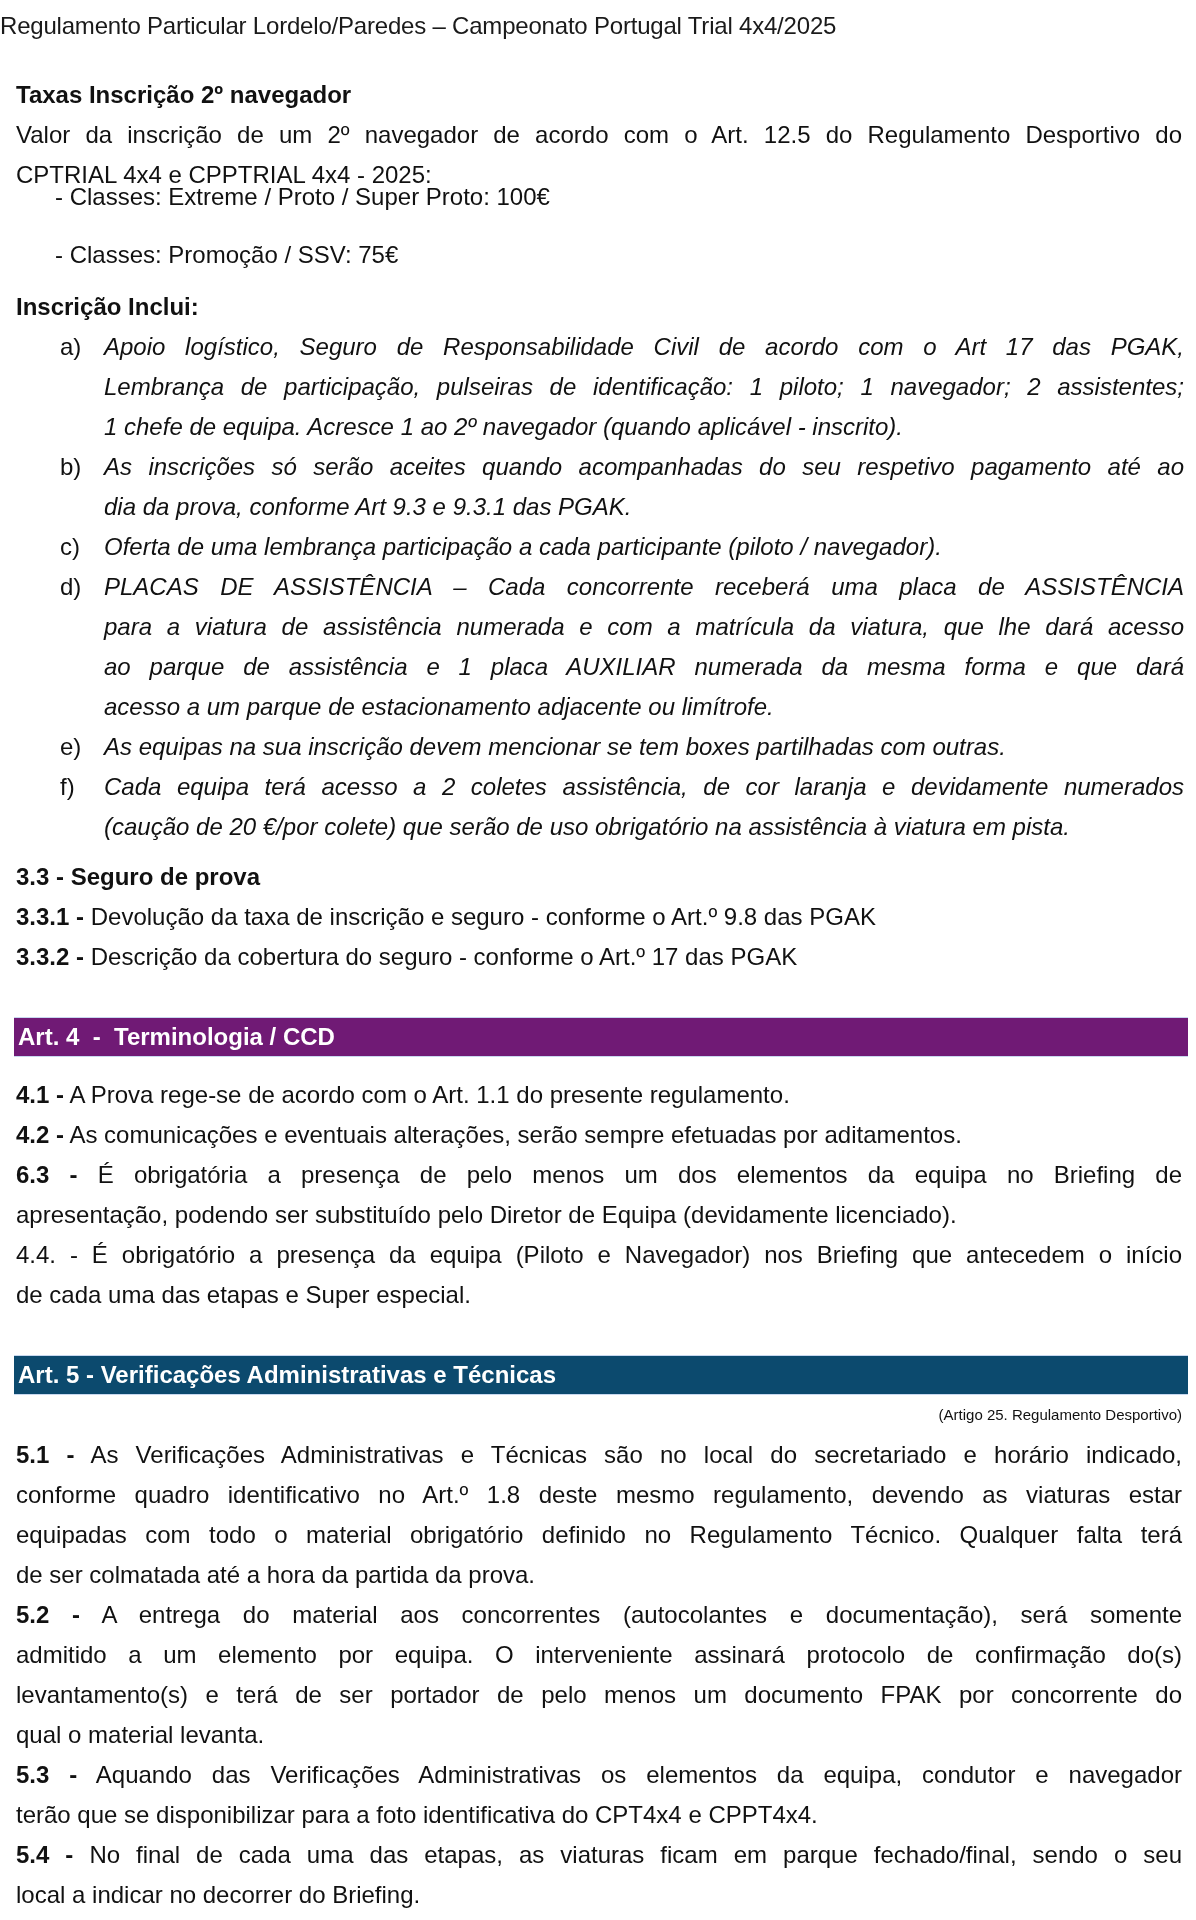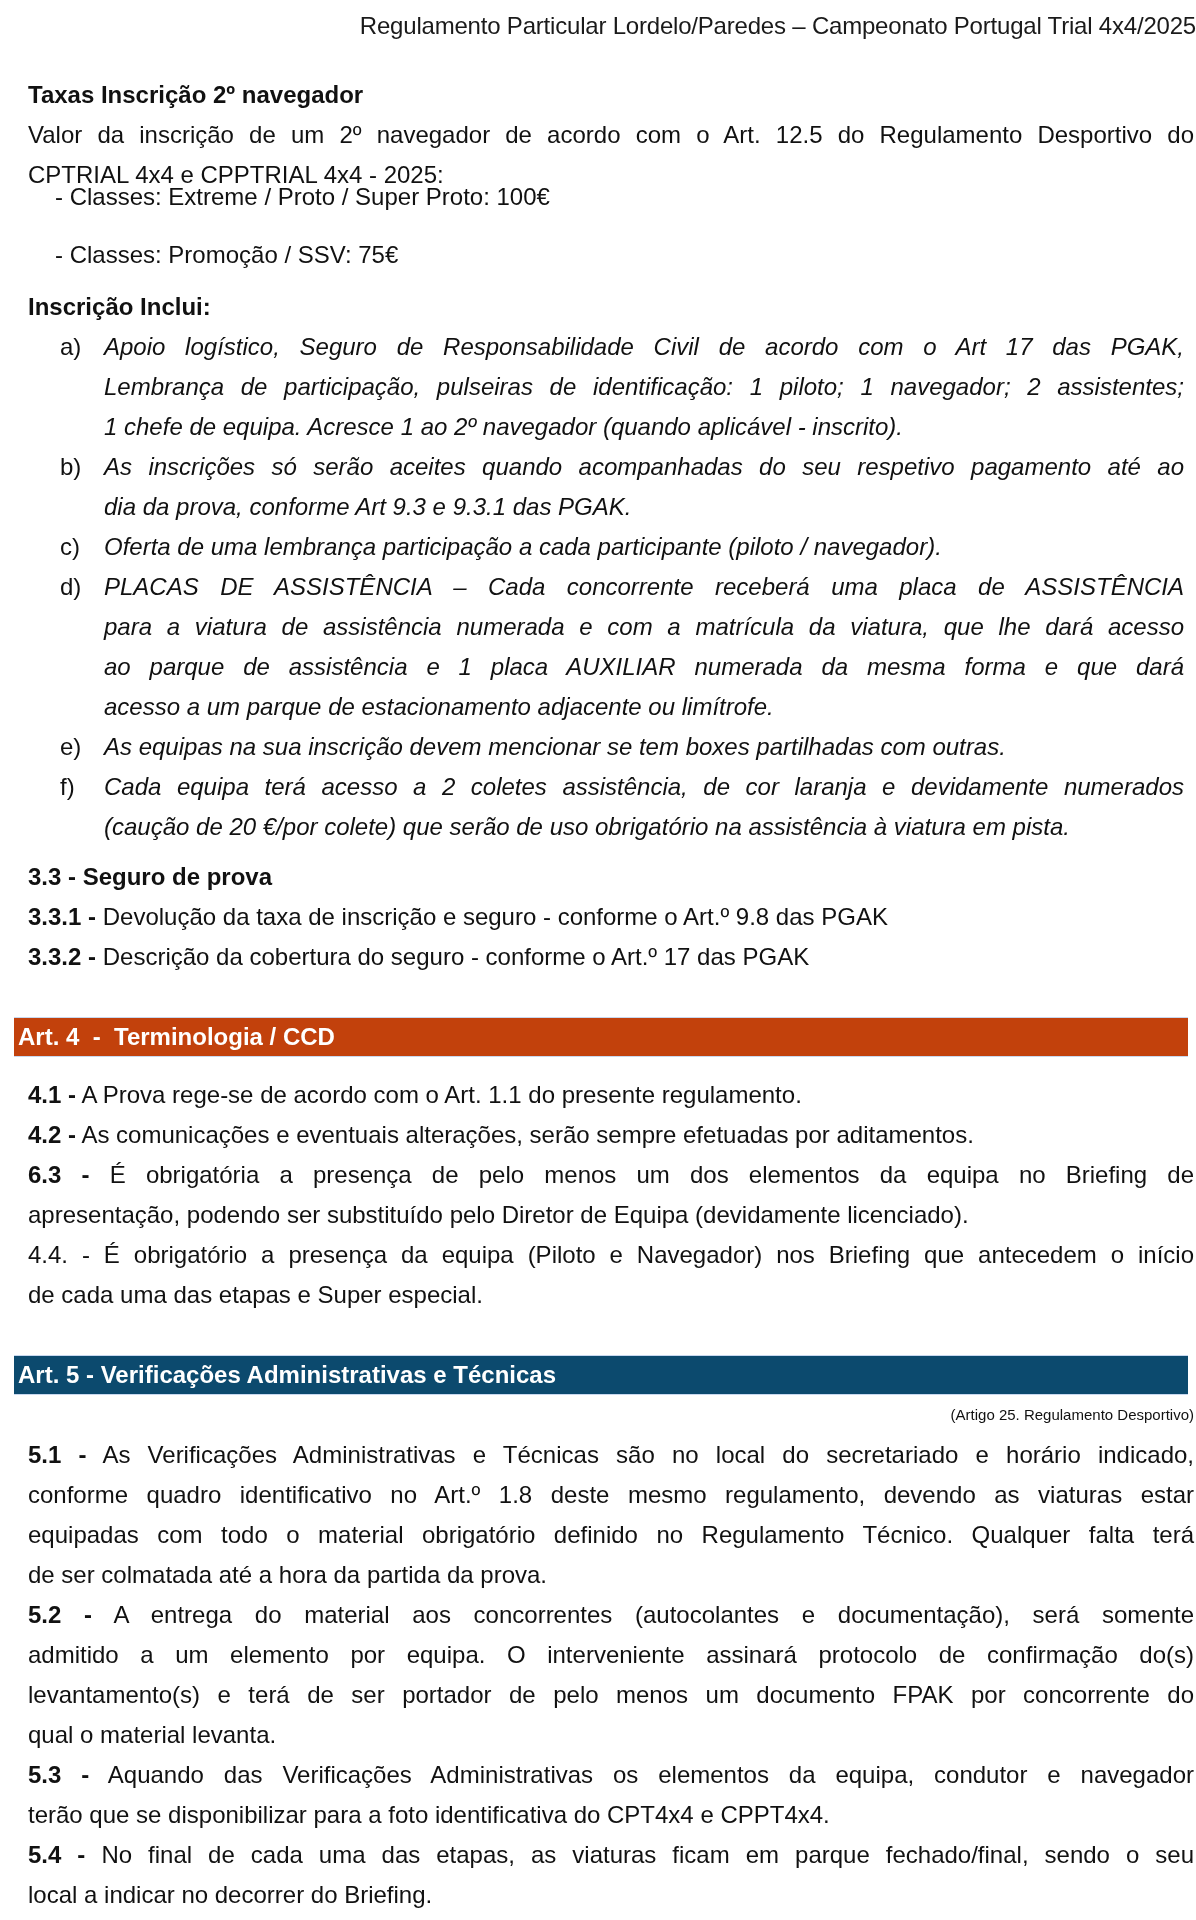--- a/index.html
+++ b/index.html
@@ -2,24 +2,24 @@
 <html><head>
 <meta charset="utf-8">
 <style>
   html, body { margin: 0; padding: 0; background: #ffffff; }
   body {
     width: 1196px; height: 1920px; position: relative; overflow: hidden;
     font-family: "Liberation Sans", sans-serif; color: #111111;
   }
   .page-header {
     position: absolute; left: 0; width: 1196px; top: 12px;
-    text-align: right; font-size: 24px; color: #1a1a1a; letter-spacing: -0.2px;
+    text-align: left; font-size: 24px; color: #1a1a1a; letter-spacing: -0.2px;
   }
   .line {
-    position: absolute; left: 28px; width: 1166px;
+    position: absolute; left: 16px; width: 1166px;
     font-size: 24px; line-height: 40px; white-space: nowrap;
   }
   .justify { text-align: justify; text-align-last: justify; }
   .b { font-weight: bold; }
   .indent1 { left: 55px; width: 1129px; }
   .item-label { position: absolute; left: 60px; font-size: 24px; line-height: 40px; }
   .item-line { position: absolute; left: 104px; width: 1080px; font-size: 24px; line-height: 40px; white-space: nowrap; font-style: italic; }
   .band {
     position: absolute; left: 14px; width: 1174px; height: 38px;
     background: #5587cc;
@@ -78,21 +78,21 @@
 <div>
   <div class="item-label" style="top:767px">f)</div>
   <div class="item-line justify" style="top:767px">Cada equipa terá acesso a 2 coletes assistência, de cor laranja e devidamente numerados</div>
   <div class="item-line" style="top:807px">(caução de 20 €/por colete) que serão de uso obrigatório na assistência à viatura em pista.</div>
 </div>
 
 <div class="line b" style="top:857px">3.3 - Seguro de prova</div>
 <div class="line" style="top:897px"><span class="b">3.3.1 -</span><span> Devolução da taxa de inscrição e seguro - conforme o Art.º 9.8 das PGAK</span></div>
 <div class="line" style="top:937px"><span class="b">3.3.2 -</span><span> Descrição da cobertura do seguro - conforme o Art.º 17 das PGAK</span></div>
 
-<div class="band" style="top: 1017px; background: #c2410c;">
+<div class="band" style="top: 1017px; background: #701a75;">
   <div class="band-title" style="white-space: pre; color: rgb(255, 255, 255);">Art. 4  -  Terminologia / CCD</div>
 </div>
 
 <div class="line" style="top:1075px"><span class="b">4.1 -</span><span> A Prova rege-se de acordo com o Art. 1.1 do presente regulamento.</span></div>
 <div class="line" style="top:1115px"><span class="b">4.2 -</span><span> As comunicações e eventuais alterações, serão sempre efetuadas por aditamentos.</span></div>
 <div class="line justify" style="top:1155px"><span class="b">6.3 -</span><span> É obrigatória a presença de pelo menos um dos elementos da equipa no Briefing de</span></div>
 <div class="line" style="top:1195px">apresentação, podendo ser substituído pelo Diretor de Equipa (devidamente licenciado).</div>
 <div class="line justify" style="top:1235px">4.4. - É obrigatório a presença da equipa (Piloto e Navegador) nos Briefing que antecedem o início</div>
 <div class="line" style="top:1275px">de cada uma das etapas e Super especial.</div>
 

